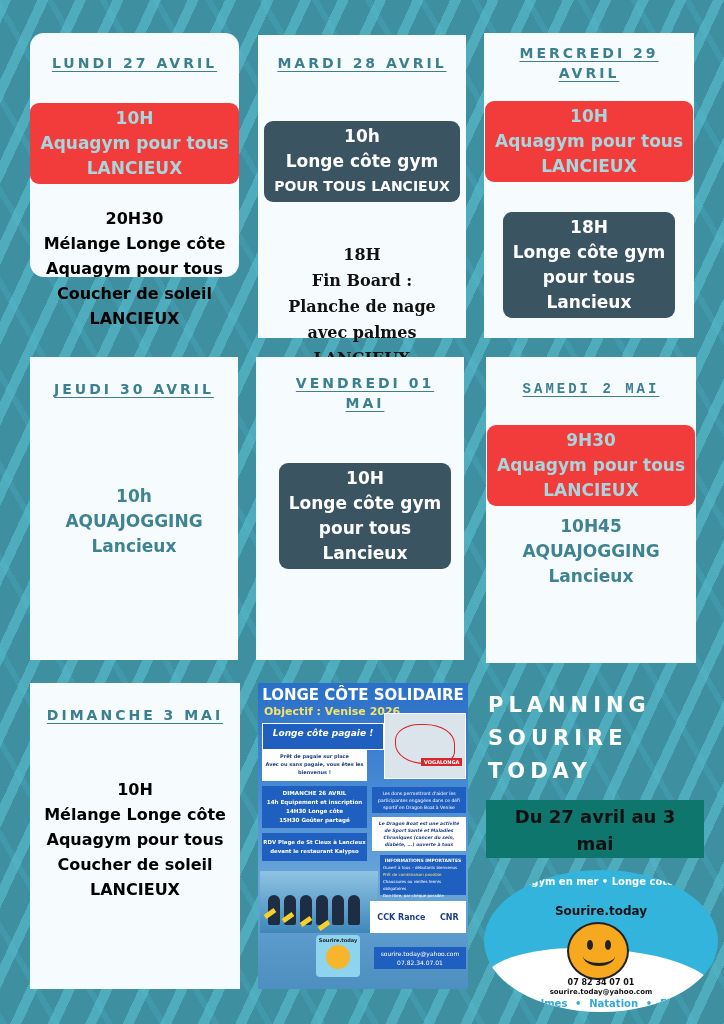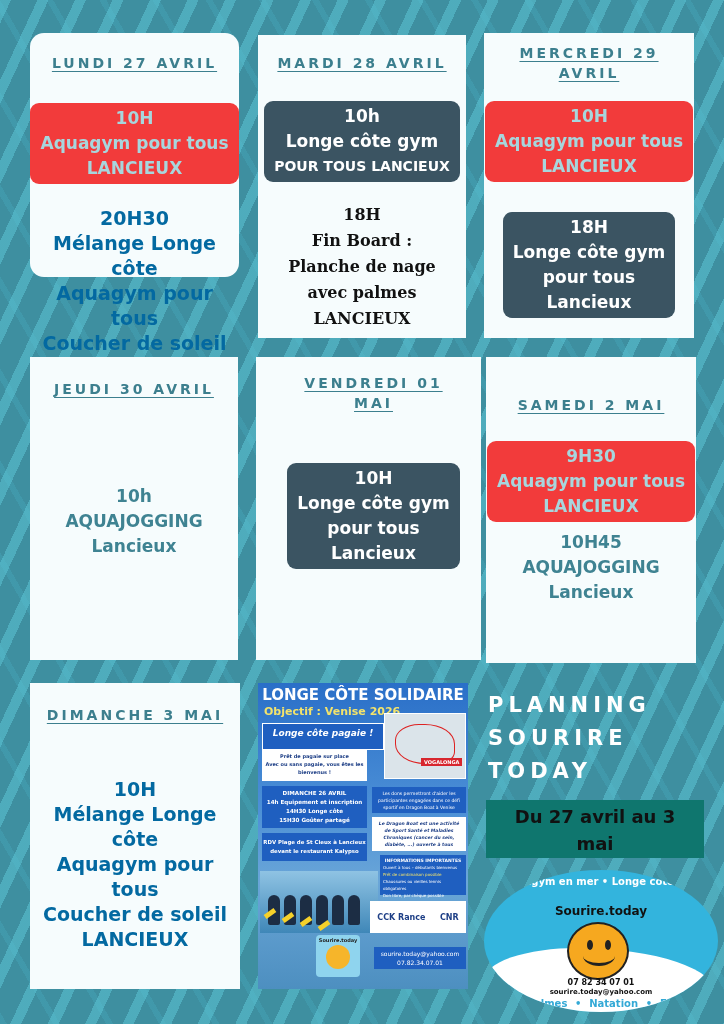--- a/index.html
+++ b/index.html
@@ -35,21 +35,21 @@
     border-radius: 9px;
     font-weight: bold;
     line-height: 25px;
     padding: 3px 10px;
     text-align: center;
   }
   .pill-red { background: #f23b3b; color: #a7d6dd; font-size: 17px; }
   .pill-dark { background: #3b5462; color: #ffffff; font-size: 17px; }
   .pill-line { display: block; }
   .pill-line.small { font-size: 14px; }
-  .red-text { color: #0369a1; font-weight: bold; font-size: 19px; line-height: 25px; }
+  .red-text { color: #000000; font-weight: bold; font-size: 16px; line-height: 25px; }
   .teal-text { color: #3f8392; font-weight: bold; font-size: 17px; line-height: 25px; }
   .serif-text { color: #111; font-family: "DejaVu Serif", serif; font-weight: bold; font-size: 16px; line-height: 26px; }
   .line { display: block; }
 
   
   .poster {
     position: absolute; left: 258px; top: 683px; width: 210px; height: 306px;
     background: linear-gradient(180deg, #2a6fc8 0%, #4b8fd6 40%, #6aa6d8 65%, #4d8fc0 100%);
     overflow: hidden;
   }
@@ -102,21 +102,21 @@
   </div>
   <div class="red-text" style="margin-top:22px;">
     <span class="line">20H30</span>
     <span class="line">Mélange Longe côte</span>
     <span class="line">Aquagym pour tous</span>
     <span class="line">Coucher de soleil</span>
     <span class="line">LANCIEUX</span>
   </div>
 </div>
 
-<div class="card" style="left:258px;top:35px;width:208px;height:303px;">
+<div class="card" style="left:258px;top:35px;width:208px;height:303px;gap:20px;">
   <div class="day-title" style="margin-top:18px;">MARDI 28 AVRIL</div>
   <div class="pill pill-dark" style="margin-top:28px;">
     <span class="pill-line">10h</span>
     <span class="pill-line">Longe côte gym</span>
     <span class="pill-line small">POUR TOUS LANCIEUX</span>
   </div>
   <div class="serif-text" style="margin-top:20px;">
     <span class="line">18H</span>
     <span class="line">Fin Board :</span>
     <span class="line">Planche de nage</span>
@@ -145,35 +145,35 @@
 
 <div class="card" style="left:30px;top:357px;width:208px;height:303px;">
   <div class="day-title" style="margin-top:22px;">JEUDI 30 AVRIL</div>
   <div class="teal-text" style="margin-top:85px;">
     <span class="line">10h</span>
     <span class="line">AQUAJOGGING</span>
     <span class="line">Lancieux</span>
   </div>
 </div>
 
-<div class="card" style="left:256px;top:357px;width:225px;height:303px;padding-left:10px;">
+<div class="card" style="left:256px;top:357px;width:208px;height:303px;padding-left:10px;">
   <div class="day-title" style="margin-top:16px;">
     <span class="line">VENDREDI  01</span>
     <span class="line">MAI</span>
   </div>
   <div class="pill pill-dark" style="margin-top:50px;">
     <span class="pill-line">10H</span>
     <span class="pill-line">Longe côte gym</span>
     <span class="pill-line">pour tous</span>
     <span class="pill-line">Lancieux</span>
   </div>
 </div>
 
 <div class="card" style="left:486px;top:357px;width:210px;height:306px;">
-  <div class="day-title" style="margin-top:38px;">SAMEDI 2 MAI</div>
+  <div class="day-title" style="margin-top:22px;font-family:Liberation Mono, monospace;">SAMEDI 2 MAI</div>
   <div class="pill pill-red" style="margin-top:26px;">
     <span class="pill-line">9H30</span>
     <span class="pill-line">Aquagym pour tous</span>
     <span class="pill-line">LANCIEUX</span>
   </div>
   <div class="teal-text" style="margin-top:8px;">
     <span class="line">10H45</span>
     <span class="line">AQUAJOGGING</span>
     <span class="line">Lancieux</span>
   </div>

